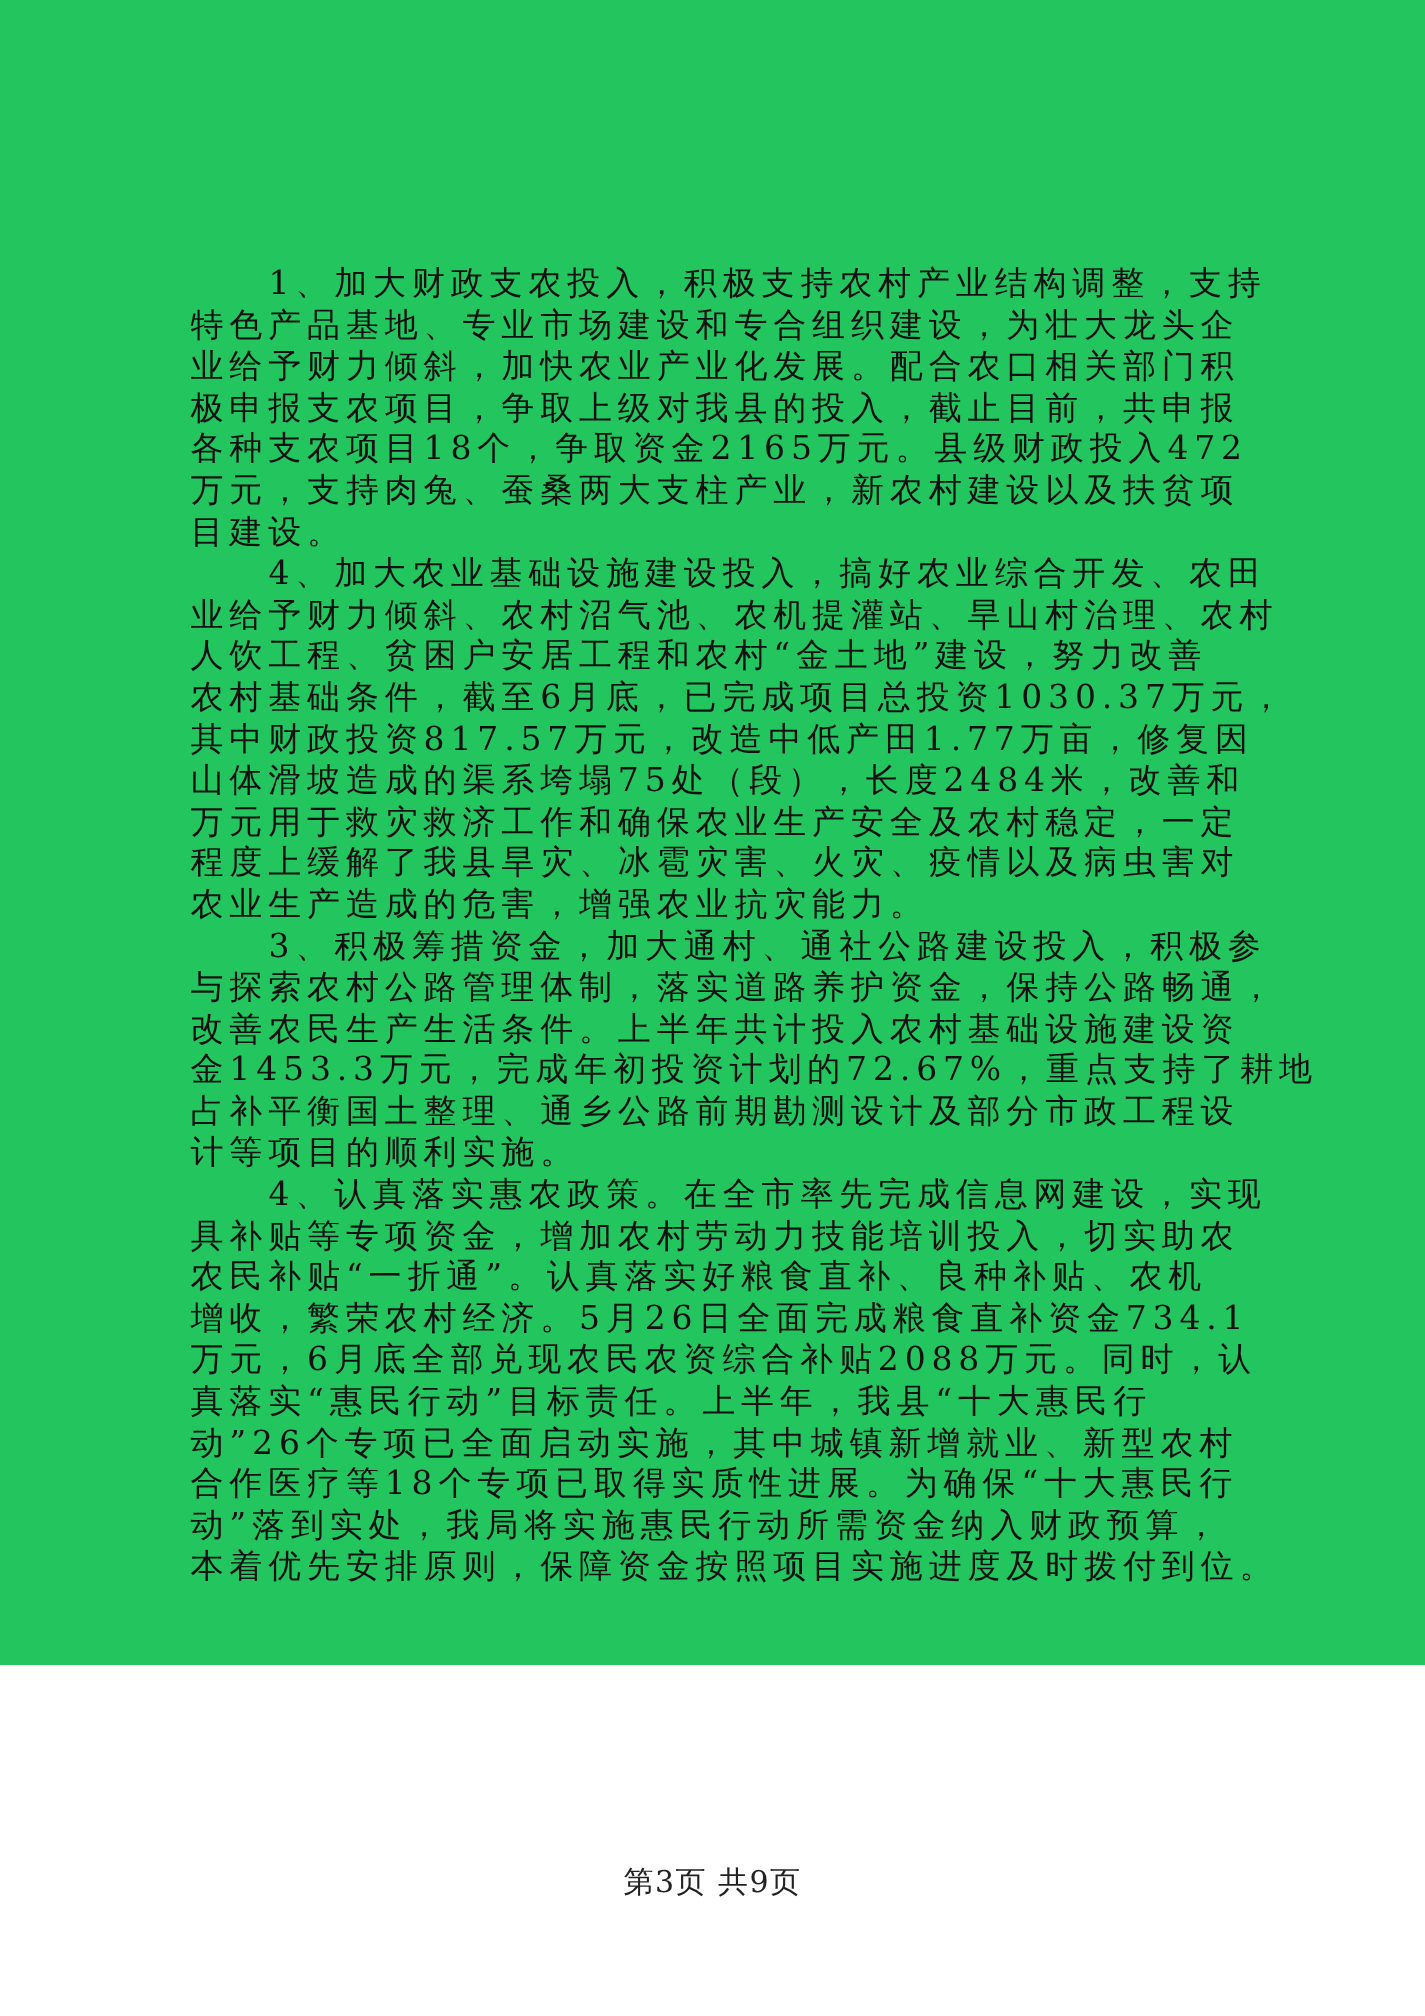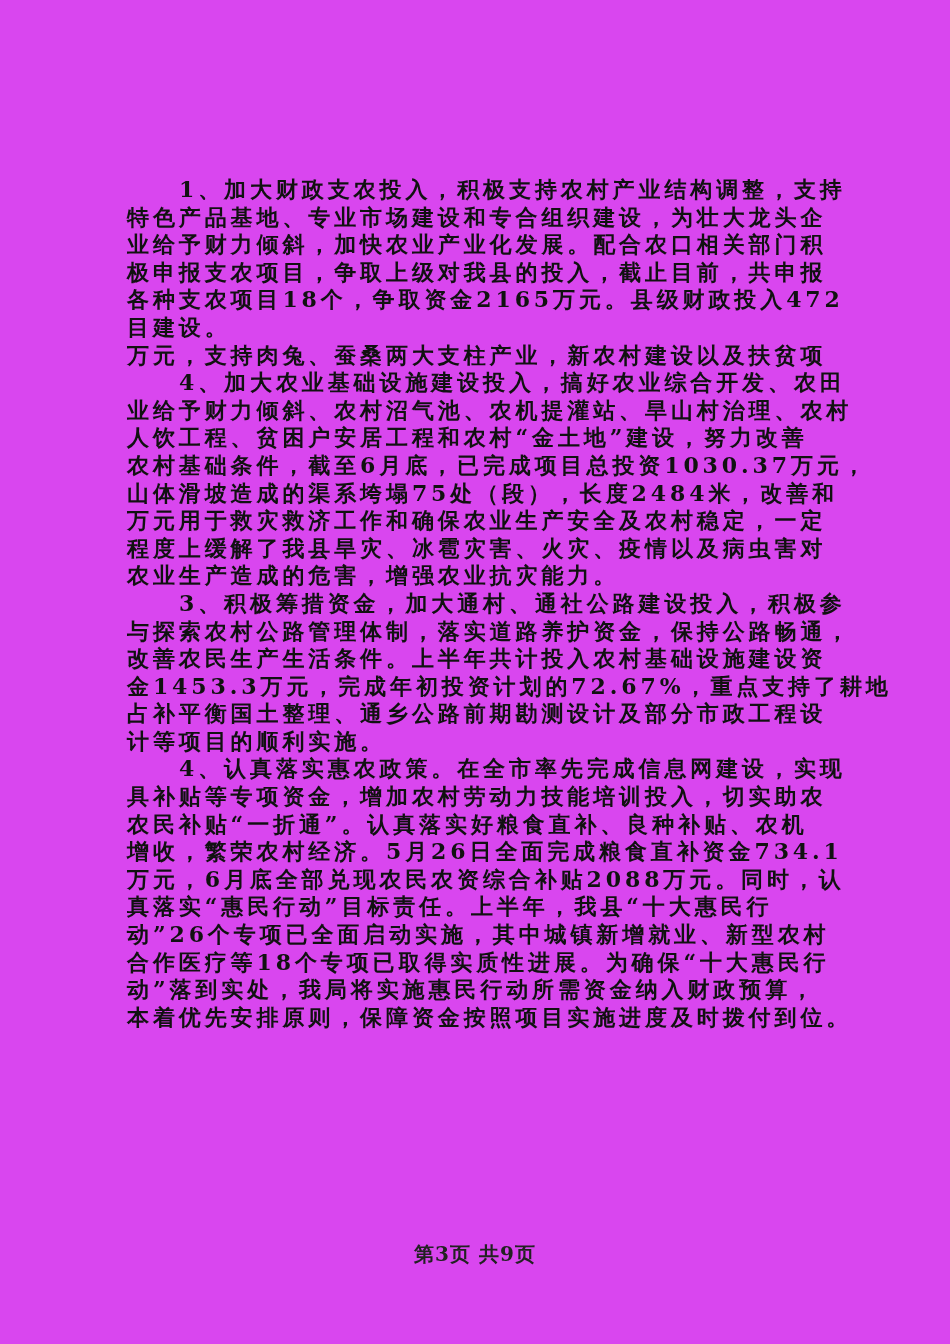--- a/index.html
+++ b/index.html
@@ -1,46 +1,47 @@
 <!DOCTYPE html>
 <html><head>
 <meta charset="utf-8">
 <style>
   html, body { margin: 0; padding: 0; background: #ffffff; }
   body { width: 950px; height: 1344px; position: relative; overflow: hidden;
          font-family: "DejaVu Serif", "Liberation Serif", serif; color: #111; }
-  .page { position: absolute; left: 0; top: 0; width: 950px; height: 1344px; background: #d946ef; font-weight: bold; }
+  .page { position: absolute; left: 0; top: 0; width: 950px; height: 1110px; background: #22c55e; }
   .body-text { position: absolute; left: 127px; top: 176px; width: 720px; }
   .line { height: 27.6px; line-height: 27.6px; font-size: 22px; letter-spacing: 3.9px;
           white-space: nowrap; }
   .line.indent { padding-left: 52px; }
   .footer { position: absolute; left: 0; width: 950px; top: 1241px; text-align: center;
             font-size: 20px; color: #222; letter-spacing: 1px; }
 </style>
 </head>
 <body>
 
 <div class="page">
   <div class="body-text">
 
     <div>
       <div class="line indent">1、加大财政支农投入，积极支持农村产业结构调整，支持</div>
       <div class="line">特色产品基地、专业市场建设和专合组织建设，为壮大龙头企</div>
       <div class="line">业给予财力倾斜，加快农业产业化发展。配合农口相关部门积</div>
       <div class="line">极申报支农项目，争取上级对我县的投入，截止目前，共申报</div>
       <div class="line">各种支农项目18个，争取资金2165万元。县级财政投入472</div>
+      <div class="line">万元，支持肉兔、蚕桑两大支柱产业，新农村建设以及扶贫项</div>
       <div class="line">目建设。</div>
-      <div class="line">万元，支持肉兔、蚕桑两大支柱产业，新农村建设以及扶贫项</div>
     </div>
 
     <div>
       <div class="line indent">4、加大农业基础设施建设投入，搞好农业综合开发、农田</div>
       <div class="line">业给予财力倾斜、农村沼气池、农机提灌站、旱山村治理、农村</div>
       <div class="line">人饮工程、贫困户安居工程和农村“金土地”建设，努力改善</div>
       <div class="line">农村基础条件，截至6月底，已完成项目总投资1030.37万元，</div>
+      <div class="line">其中财政投资817.57万元，改造中低产田1.77万亩，修复因</div>
       <div class="line">山体滑坡造成的渠系垮塌75处（段），长度2484米，改善和</div>
       <div class="line">万元用于救灾救济工作和确保农业生产安全及农村稳定，一定</div>
       <div class="line">程度上缓解了我县旱灾、冰雹灾害、火灾、疫情以及病虫害对</div>
       <div class="line">农业生产造成的危害，增强农业抗灾能力。</div>
     </div>
 
     <div>
       <div class="line indent">3、积极筹措资金，加大通村、通社公路建设投入，积极参</div>
       <div class="line">与探索农村公路管理体制，落实道路养护资金，保持公路畅通，</div>
       <div class="line">改善农民生产生活条件。上半年共计投入农村基础设施建设资</div>

